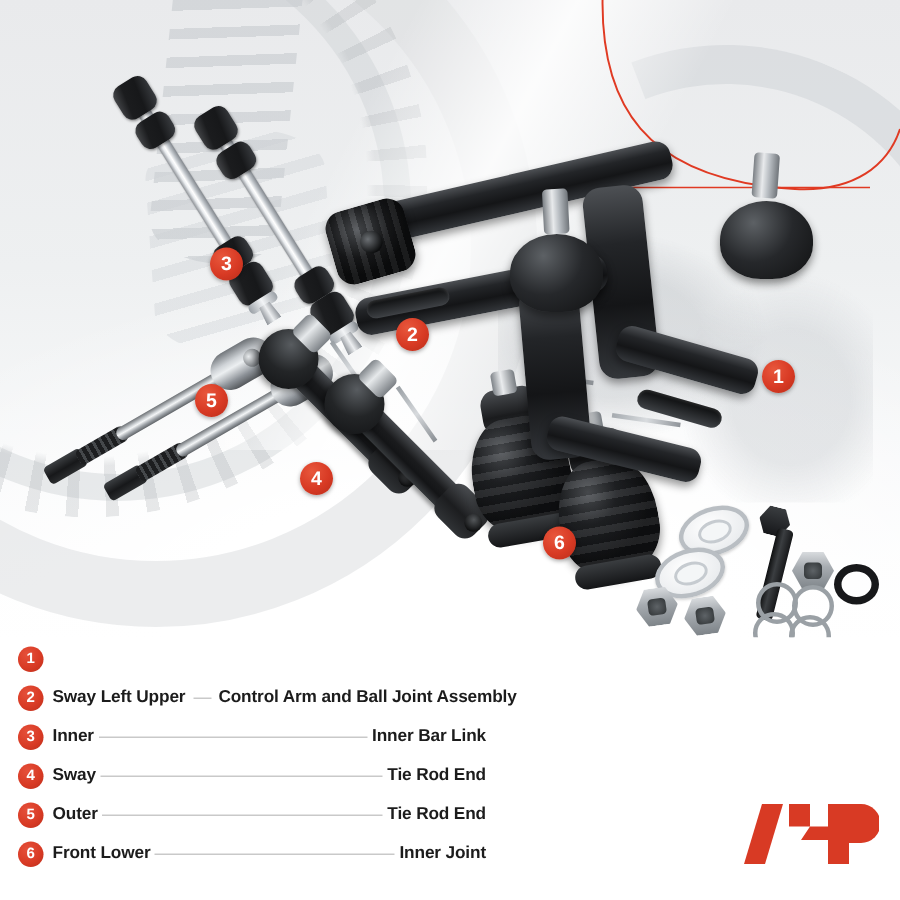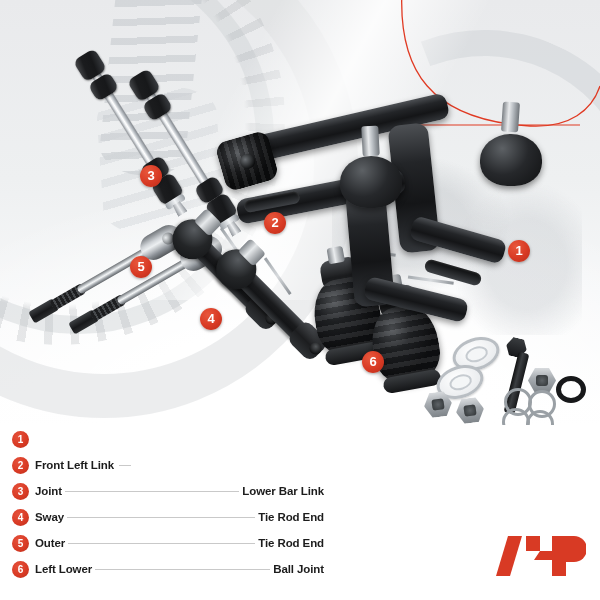--- a/index.html
+++ b/index.html
@@ -526,50 +526,51 @@
   <div class="legend">
 
     <div class="legend-row full" style="top:4px;">
       <span class="legend-badge">1</span>
 
       <span class="legend-right"></span>
     </div>
 
     <div class="legend-row short-dash" style="top:30px;">
       <span class="legend-badge">2</span>
-      <span class="legend-left">Front Left Link</span>
+      <span class="legend-left">Sway Left Upper</span>
       <span class="legend-dash"></span>
+      <span class="legend-right">Control Arm and Ball Joint Assembly</span>
     </div>
 
     <div class="legend-row" style="top:56px;">
       <span class="legend-badge">3</span>
-      <span class="legend-left">Joint</span>
+      <span class="legend-left">Inner</span>
       <span class="legend-dash"></span>
-      <span class="legend-right">Lower Bar Link</span>
+      <span class="legend-right">Inner Bar Link</span>
     </div>
 
     <div class="legend-row" style="top:82px;">
       <span class="legend-badge">4</span>
       <span class="legend-left">Sway</span>
       <span class="legend-dash"></span>
       <span class="legend-right">Tie Rod End</span>
     </div>
 
     <div class="legend-row" style="top:108px;">
       <span class="legend-badge">5</span>
       <span class="legend-left">Outer</span>
       <span class="legend-dash"></span>
       <span class="legend-right">Tie Rod End</span>
     </div>
 
     <div class="legend-row" style="top:134px;">
       <span class="legend-badge">6</span>
-      <span class="legend-left">Left Lower</span>
+      <span class="legend-left">Front Lower</span>
       <span class="legend-dash"></span>
-      <span class="legend-right">Ball Joint</span>
+      <span class="legend-right">Inner Joint</span>
     </div>
 
     <svg class="logo" viewBox="0 0 96 52">
       <g fill="#D83A24">
         <polygon points="6,46 20,46 32,6 18,6"></polygon>
         <polygon points="36,6 50,6 50,21 62,21 62,6 76,6 76,46 62,46 62,30 44,30 50,21 36,21"></polygon>
         <path d="M 72 6 L 84 6 A 13 13 0 0 1 84 32 L 72 32 Z"></path>
       </g>
     </svg>
   </div>

